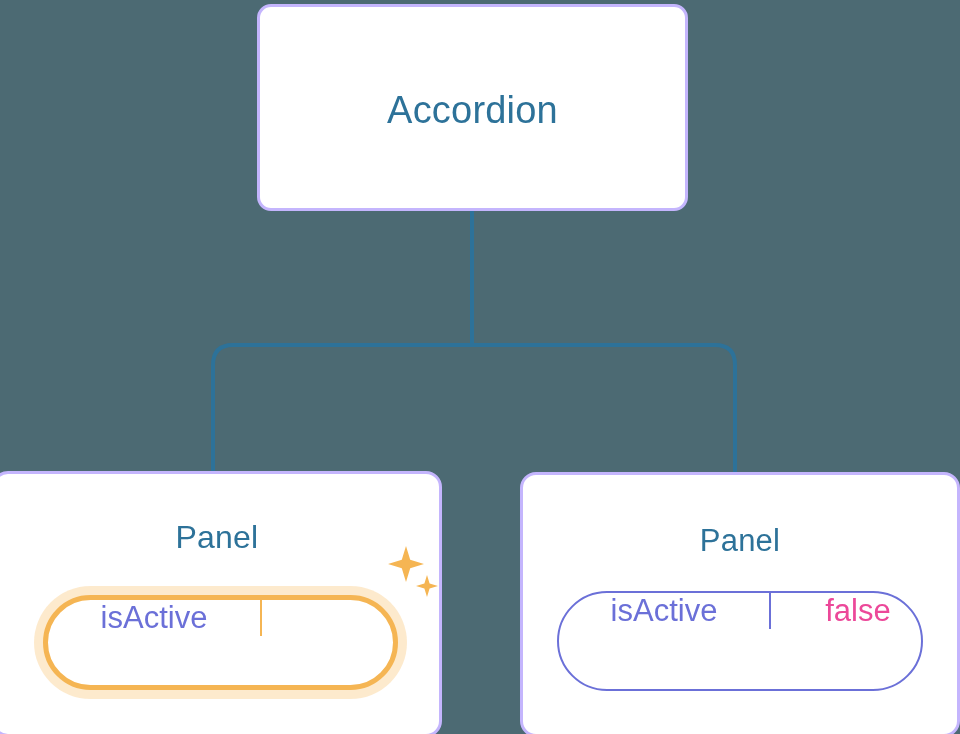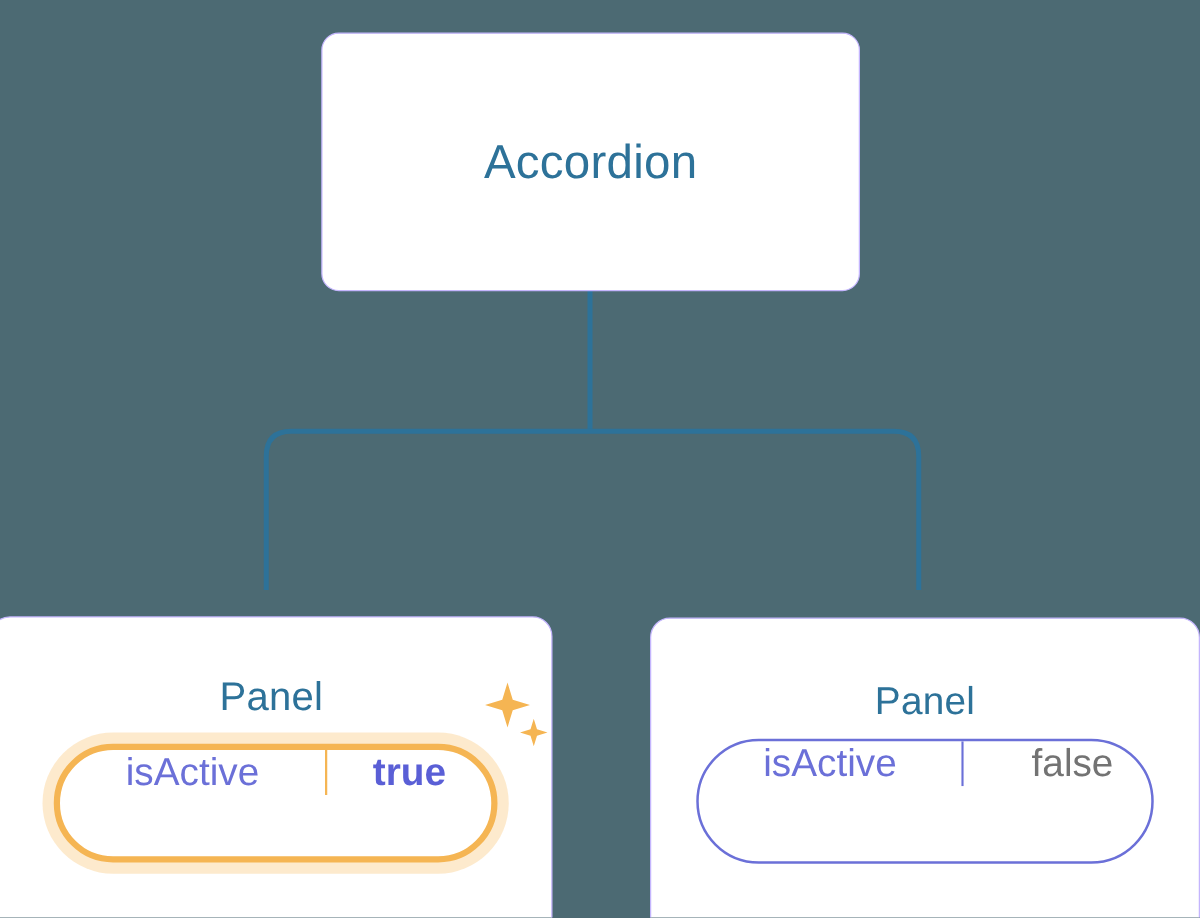--- a/index.html
+++ b/index.html
@@ -30,24 +30,23 @@
     top: 0;
     width: 960px;
     height: 734px;
     pointer-events: none;
   }
 
   
   .node-card {
     position: absolute;
     background: #ffffff;
-    border: 1px solid #c4b5fd;
+    border: 3px solid #c4b5fd;
     border-radius: 14px;
     box-sizing: border-box;
-    margin-top: 22px;
   }
 
   .node-root {
     left: 257px;
     top: 4px;
     width: 431px;
     height: 207px;
   }
 
   .node-panel-left {
@@ -148,21 +147,21 @@
   .pill-plain .pill-key {
     width: 212px;
     border-right: 2px solid #6b70d8;
     color: #6b70d8;
     font-size: 31px;
     font-weight: 400;
     border-radius: 999px 0 0 999px;
   }
   .pill-plain .pill-value {
     flex: 1;
-    color: #737373;
+    color: #ec4899;
     font-size: 31px;
     font-weight: 400;
     border-radius: 0 999px 999px 0;
     padding-left: 24px;
   }
 
   
   .sparkles {
     position: absolute;
     left: 386px;
@@ -187,21 +186,20 @@
   <div class="node-card node-root">
     <div class="node-title">Accordion</div>
   </div>
 
   <div class="node-card node-panel-left">
     <div class="node-title">Panel</div>
   </div>
 
   <div class="prop-pill pill-highlight">
     <div class="pill-key">isActive</div>
-    <div class="pill-value">true</div>
   </div>
 
   <svg class="sparkles" viewBox="0 0 56 56" aria-hidden="true">
     <path d="M20 2 L24.2 15.8 L38 20 L24.2 24.2 L20 38 L15.8 24.2 L2 20 L15.8 15.8 Z" fill="#f5b553"></path>
     <path d="M41 31 L43.6 39.4 L52 42 L43.6 44.6 L41 53 L38.4 44.6 L30 42 L38.4 39.4 Z" fill="#f5b553"></path>
   </svg>
 
   <div class="node-card node-panel-right">
     <div class="node-title">Panel</div>
   </div>

